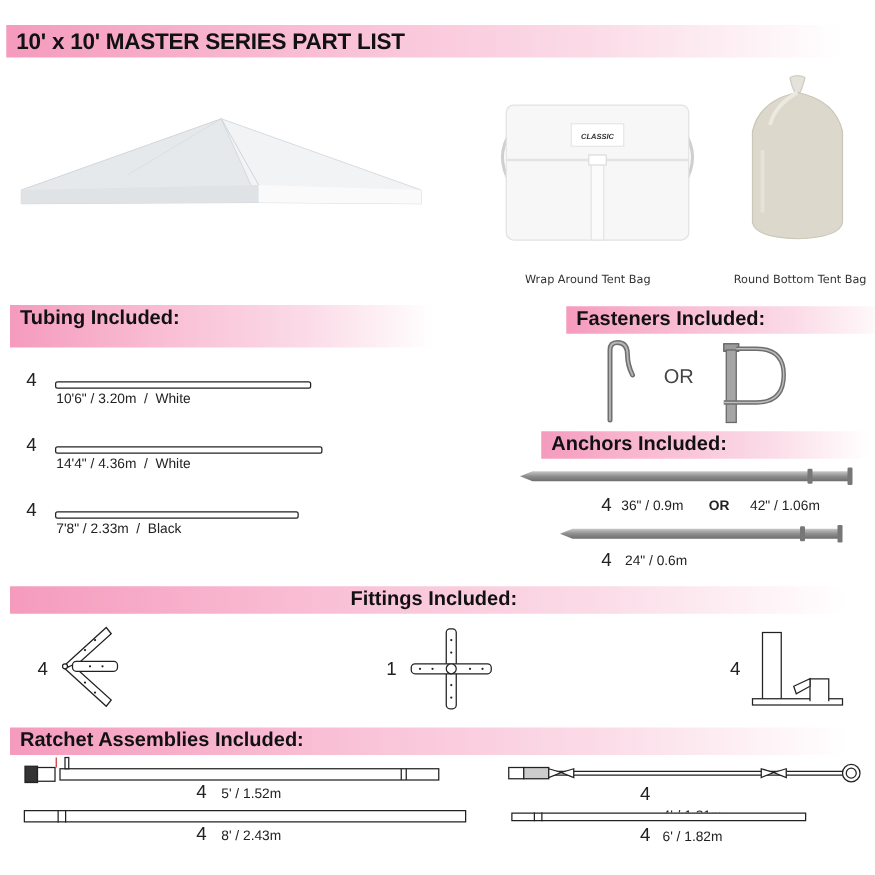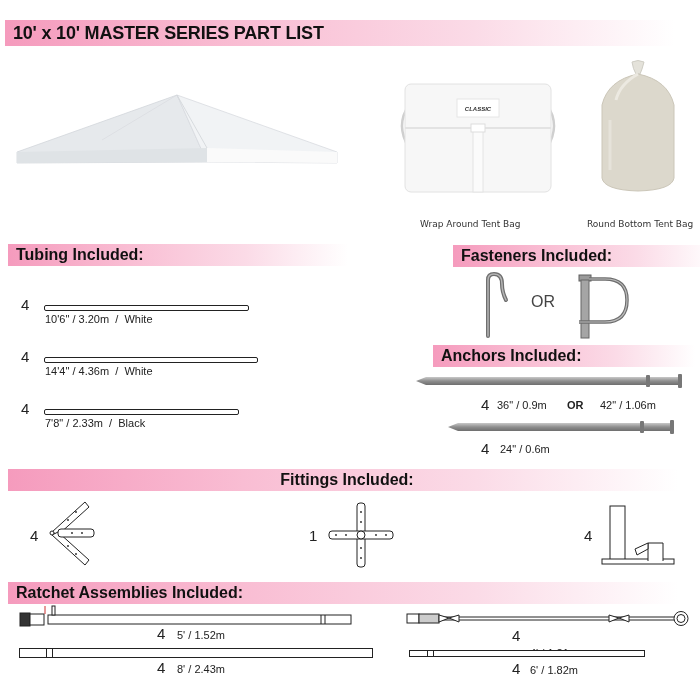--- a/index.html
+++ b/index.html
@@ -44,21 +44,21 @@
 <div class="abs sub-label" style="left:420px; top:219px;">Wrap Around Tent Bag</div>
 
 <svg class="abs" style="left:598px; top:60px;" width="80" height="135" viewBox="0 0 80 135">
   <path d="M34,2 q6,-3 12,0 q-2,8 -4,12 l-4,0 q-3,-5 -4,-12z" fill="#e4e2da" stroke="#cfcdc4"></path>
   <path d="M40,14 Q10,20 4,45 L4,118 Q6,130 40,131 Q74,130 76,118 L76,45 Q70,20 40,14z" fill="#dcd8cc" stroke="#cbc6b8"></path>
   <path d="M40,14 Q22,24 18,40" fill="none" stroke="#ece9e1" stroke-width="3"></path>
   <path d="M12,60 L12,110" stroke="#e6e3da" stroke-width="3"></path>
 </svg>
 <div class="abs sub-label" style="left:587px; top:219px;">Round Bottom Tent Bag</div>
 
-<div class="bar" style="left:8px; top:244px; width:340px; height:22px; line-height:22px; font-size:16px;">Tubing Included:</div>
+<div class="bar" style="left:8px; top:244px; width:340px; height:34px; line-height:22px; font-size:16px;">Tubing Included:</div>
 
 <div class="abs qty" style="left:21px; top:296px;">4</div>
 <div class="tube" style="left:44px; top:305px; width:203px;"></div>
 <div class="abs meas" style="left:45px; top:313px; white-space:pre;">10'6" / 3.20m  /  White</div>
 
 <div class="abs qty" style="left:21px; top:348px;">4</div>
 <div class="tube" style="left:44px; top:357px; width:212px;"></div>
 <div class="abs meas" style="left:45px; top:365px; white-space:pre;">14'4" / 4.36m  /  White</div>
 
 <div class="abs qty" style="left:21px; top:400px;">4</div>

